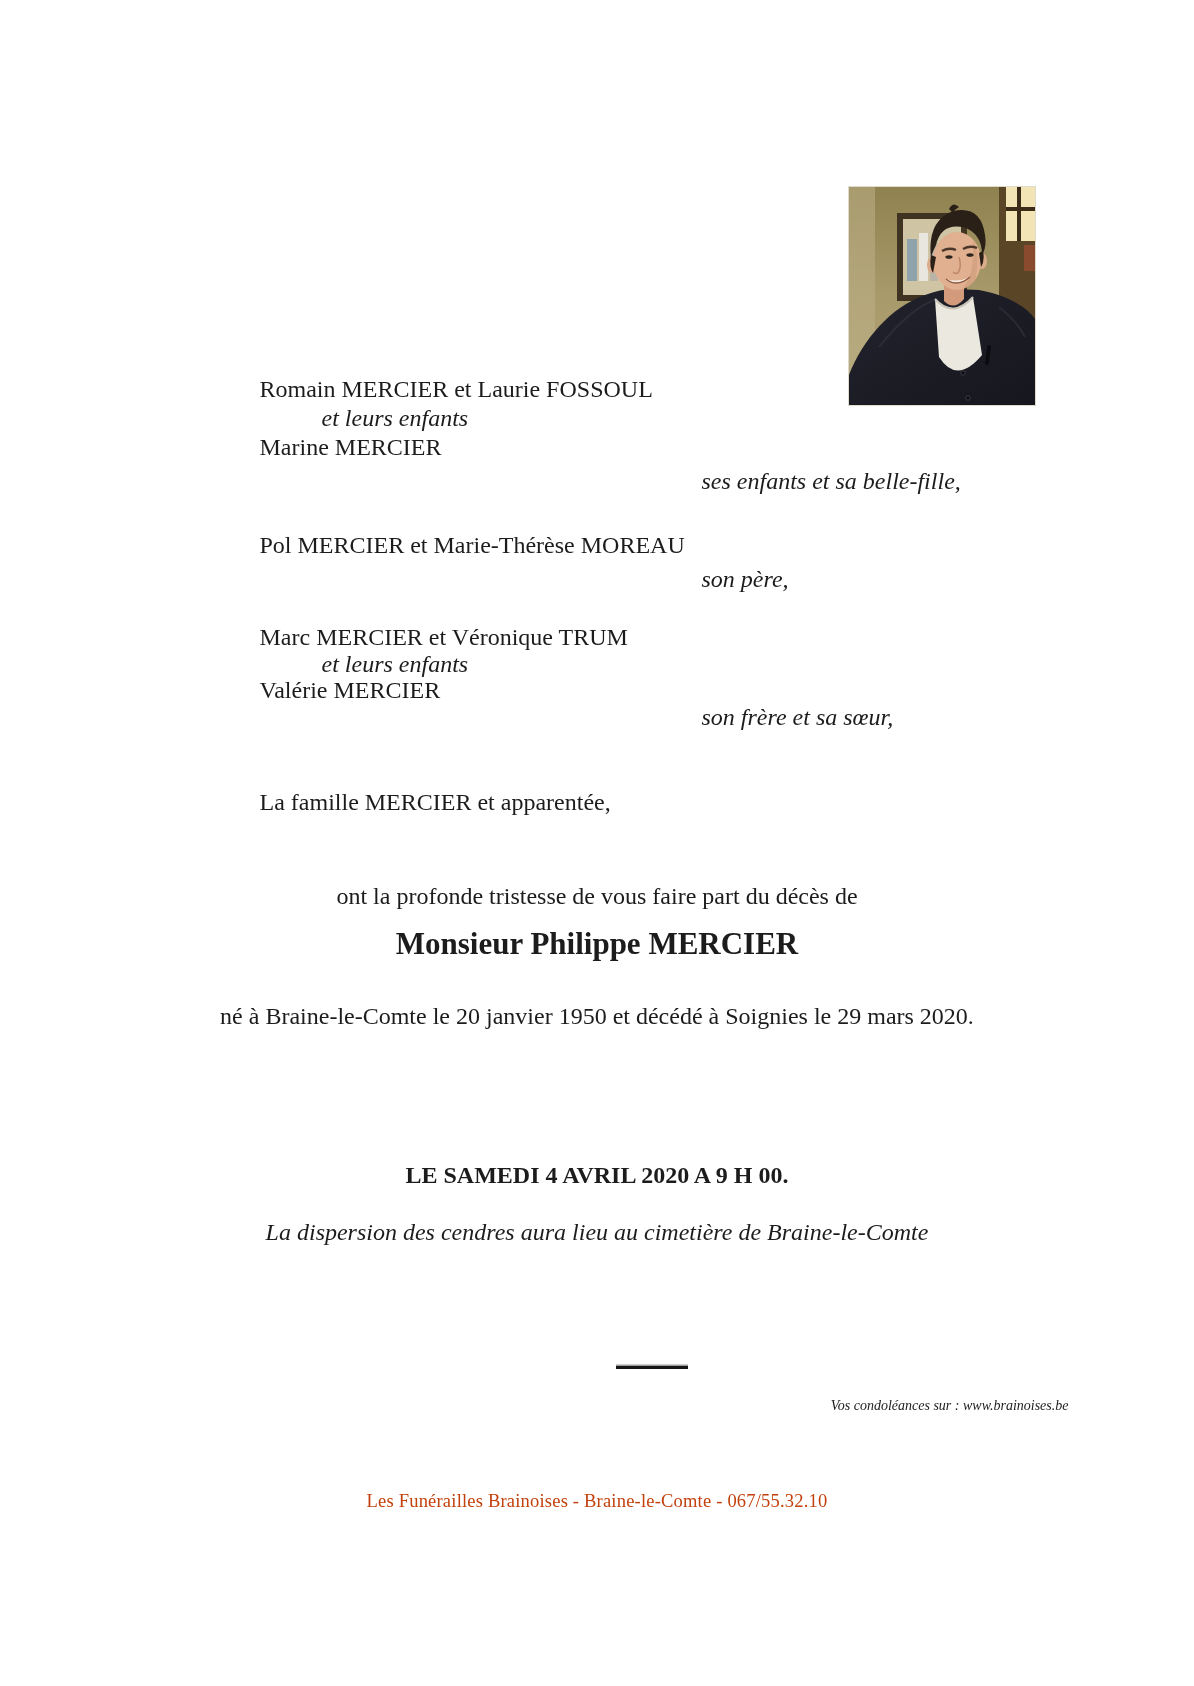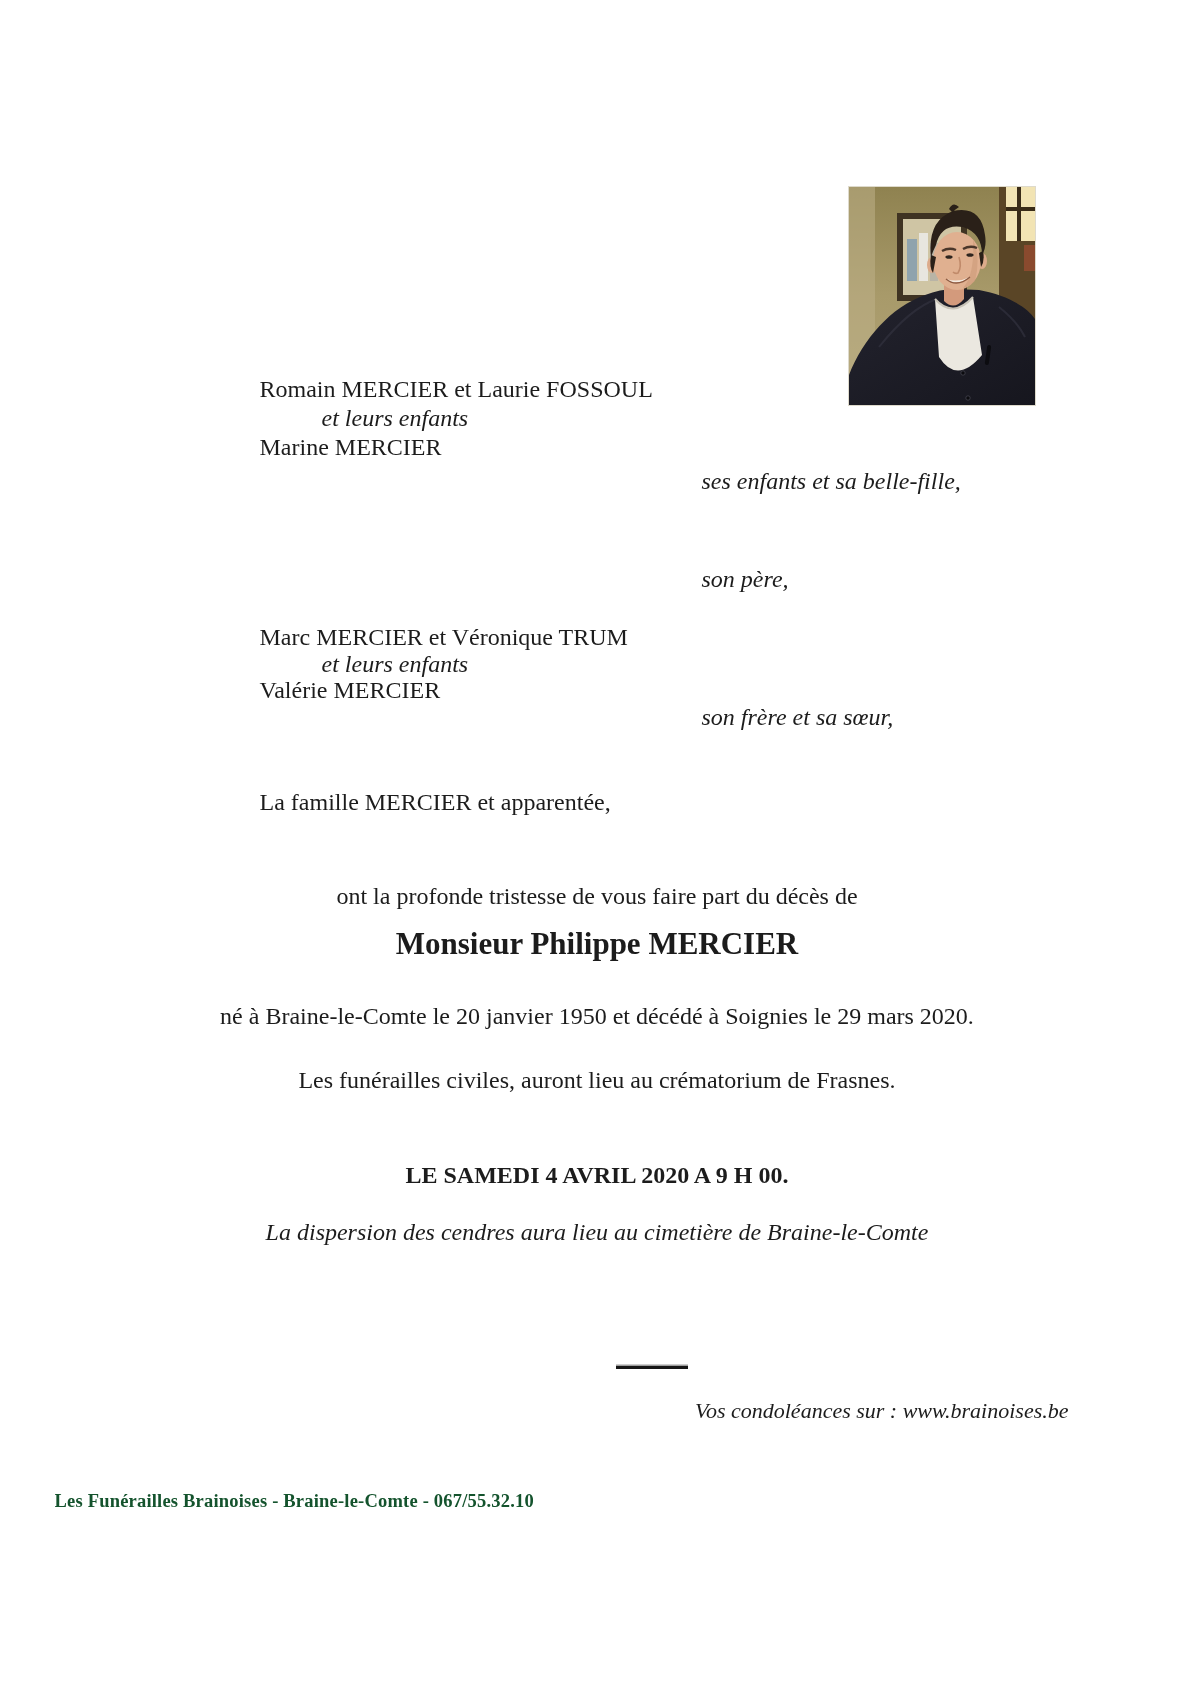--- a/index.html
+++ b/index.html
@@ -13,22 +13,22 @@
     overflow:hidden;
   }
   .abs{position:absolute;white-space:nowrap;}
   .name-line{font-size:24px;line-height:28px;}
   .sub-line{font-size:24px;line-height:28px;font-style:italic;}
   .relation-line{font-size:24px;line-height:28px;font-style:italic;}
   .center-line{left:0;right:0;text-align:center;font-size:24px;line-height:30px;}
   .deceased-name{left:0;right:0;text-align:center;font-size:31px;line-height:36px;font-weight:bold;}
   .date-line{font-weight:bold;}
   .italic{font-style:italic;}
-  .condolences{right:71px;top:1398px;font-size:22px;font-style:italic;font-family:Liberation Serif, serif;}
-  .footer{left:0;right:0;top:1491px;font-size:18.5px;font-weight:bold;color:#14532d;letter-spacing:.2px;}
+  .condolences{right:71px;top:1398px;font-size:14px;font-style:italic;font-family:Liberation Serif, serif;}
+  .footer{left:0;right:0;top:1491px;text-align:center;font-size:18.5px;font-weight:normal;color:#c2410c;letter-spacing:.2px;}
   .divider{left:561px;top:1366px;width:72px;height:3px;background:#161616;box-shadow:0 -1.5px 0 #9e9e9e;}
   .photo{
     left:794px;top:187px;width:186px;height:218px;
     box-shadow:0 0 0 1px rgba(160,150,110,.35);
   }
   .photo svg{display:block;width:100%;height:100%;}
 </style>
 </head>
 <body>
 
@@ -99,34 +99,34 @@
       <circle cx="119" cy="211" r="2.2" fill="#0b0b0f" stroke="#45454f" stroke-width="0.8"></circle>
       <rect x="137" y="158" width="4" height="20" rx="2" fill="#0c0c10" transform="rotate(8 139 168)"></rect>
     </svg>
   </div>
 
   <div class="abs name-line" style="left:205px;top:375px">Romain MERCIER et Laurie FOSSOUL</div>
   <div class="abs sub-line" style="left:267px;top:404px">et leurs enfants</div>
   <div class="abs name-line" style="left:205px;top:433px">Marine MERCIER</div>
   <div class="abs relation-line" style="left:647px;top:467px">ses enfants et sa belle-fille,</div>
 
+  <div class="abs name-line" style="left:205px;top:531px">Pol MERCIER et Marie-Thérèse MOREAU</div>
   <div class="abs relation-line" style="left:647px;top:565px">son père,</div>
 
   <div class="abs name-line" style="left:205px;top:623px">Marc MERCIER et Véronique TRUM</div>
   <div class="abs sub-line" style="left:267px;top:650px">et leurs enfants</div>
   <div class="abs name-line" style="left:205px;top:676px">Valérie MERCIER</div>
   <div class="abs relation-line" style="left:647px;top:703px">son frère et sa sœur,</div>
 
   <div class="abs name-line" style="left:205px;top:788px">La famille MERCIER et apparentée,</div>
 
   <div class="abs center-line" style="top:881px">ont la profonde tristesse de vous faire part du décès de</div>
   <div class="abs deceased-name" style="top:926px">Monsieur Philippe MERCIER</div>
   <div class="abs center-line" style="top:1001px">né à Braine-le-Comte le 20 janvier 1950 et décédé à Soignies le 29 mars 2020.</div>
 
-  <div class="abs center-line" style="top:1065px">Les funérailles civiles, auront lieu au crématorium de Frasnes.</div>
 
   <div class="abs center-line date-line" style="top:1160px">LE SAMEDI 4 AVRIL 2020 A 9 H 00.</div>
 
   <div class="abs center-line italic" style="top:1217px">La dispersion des cendres aura lieu au cimetière de Braine-le-Comte</div>
 
   <div class="abs divider"></div>
 
   <div class="abs condolences">Vos condoléances sur : www.brainoises.be</div>
 
   <div class="abs footer">Les Funérailles Brainoises - Braine-le-Comte - 067/55.32.10</div>

